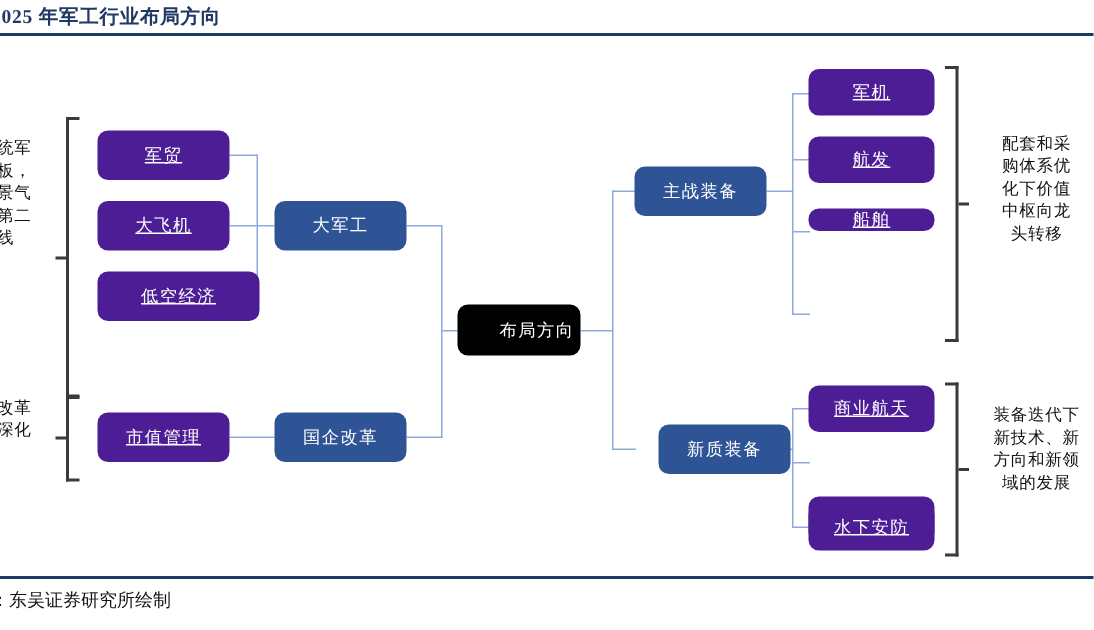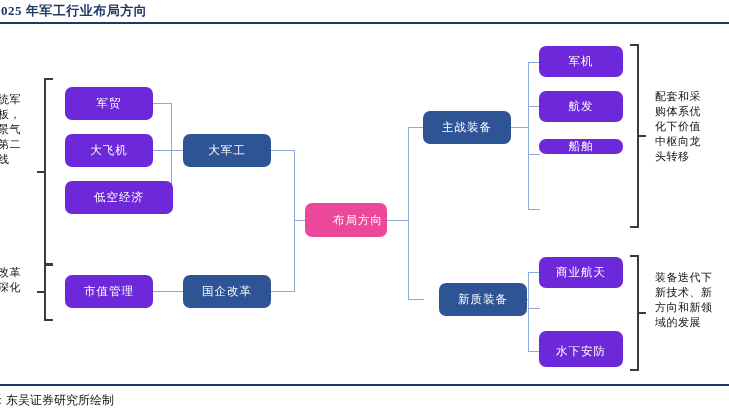--- a/index.html
+++ b/index.html
@@ -39,39 +39,39 @@
     position:absolute;
     display:flex;align-items:center;justify-content:center;
     border-radius:7px;
     color:#ffffff;
     font-size:11.5px;
     letter-spacing:1px;
     white-space:nowrap;
     box-sizing:border-box;
     z-index:4;
   }
-  .node.lvl-light{background:#6d28d9;}
+  .node.lvl-light{background:#4c1d95;text-decoration:underline;}
   .node.lvl-mid{background:#2F5496;}
-  .node.lvl-dark{background:#ec4899;padding-left:24px;}
+  .node.lvl-dark{background:#000000;padding-left:24px;}
 
   
   .ln{position:absolute;background:#8EA9DB;z-index:1;}
   .ln.h{height:1.4px;}
   .ln.v{width:1.4px;}
 
   
   .side-note{
     position:absolute;
     font-size:11px;color:#111;
     line-height:15px;
     letter-spacing:.5px;
     z-index:3;
   }
   .side-note.left{width:34px;text-align:left;}
-  .side-note.right{width:72px;text-align:left;}
+  .side-note.right{width:72px;text-align:center;}
 
   
   .bracket{position:absolute;z-index:2;}
   .bracket .bar{position:absolute;background:#3B3B3B;}
   .bracket .bar.v{width:1.6px;left:0;top:0;bottom:0;}
   .bracket .bar.h{height:1.6px;left:0;width:9px;}
   .bracket .bar.tick{height:1.6px;width:7px;}
   .bracket.flip .bar.v{left:auto;right:0;}
   .bracket.flip .bar.h{left:auto;right:0;}
 </style>

